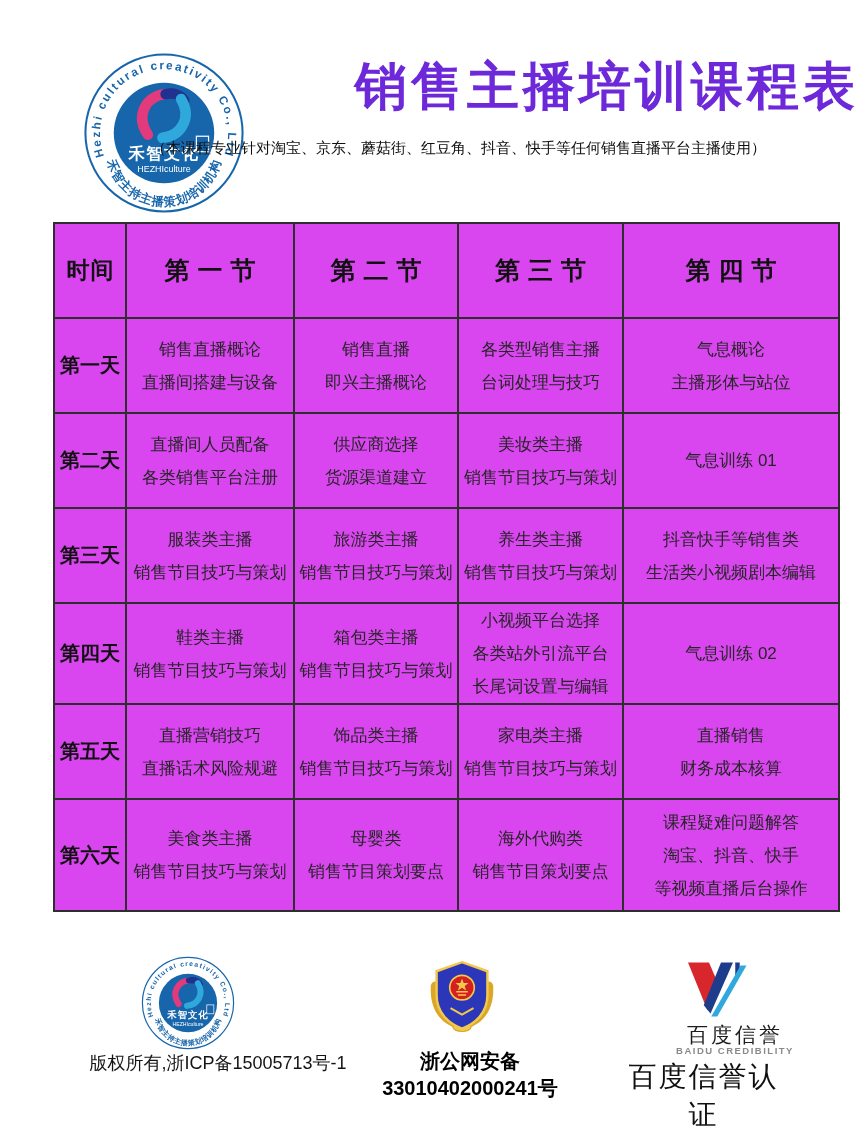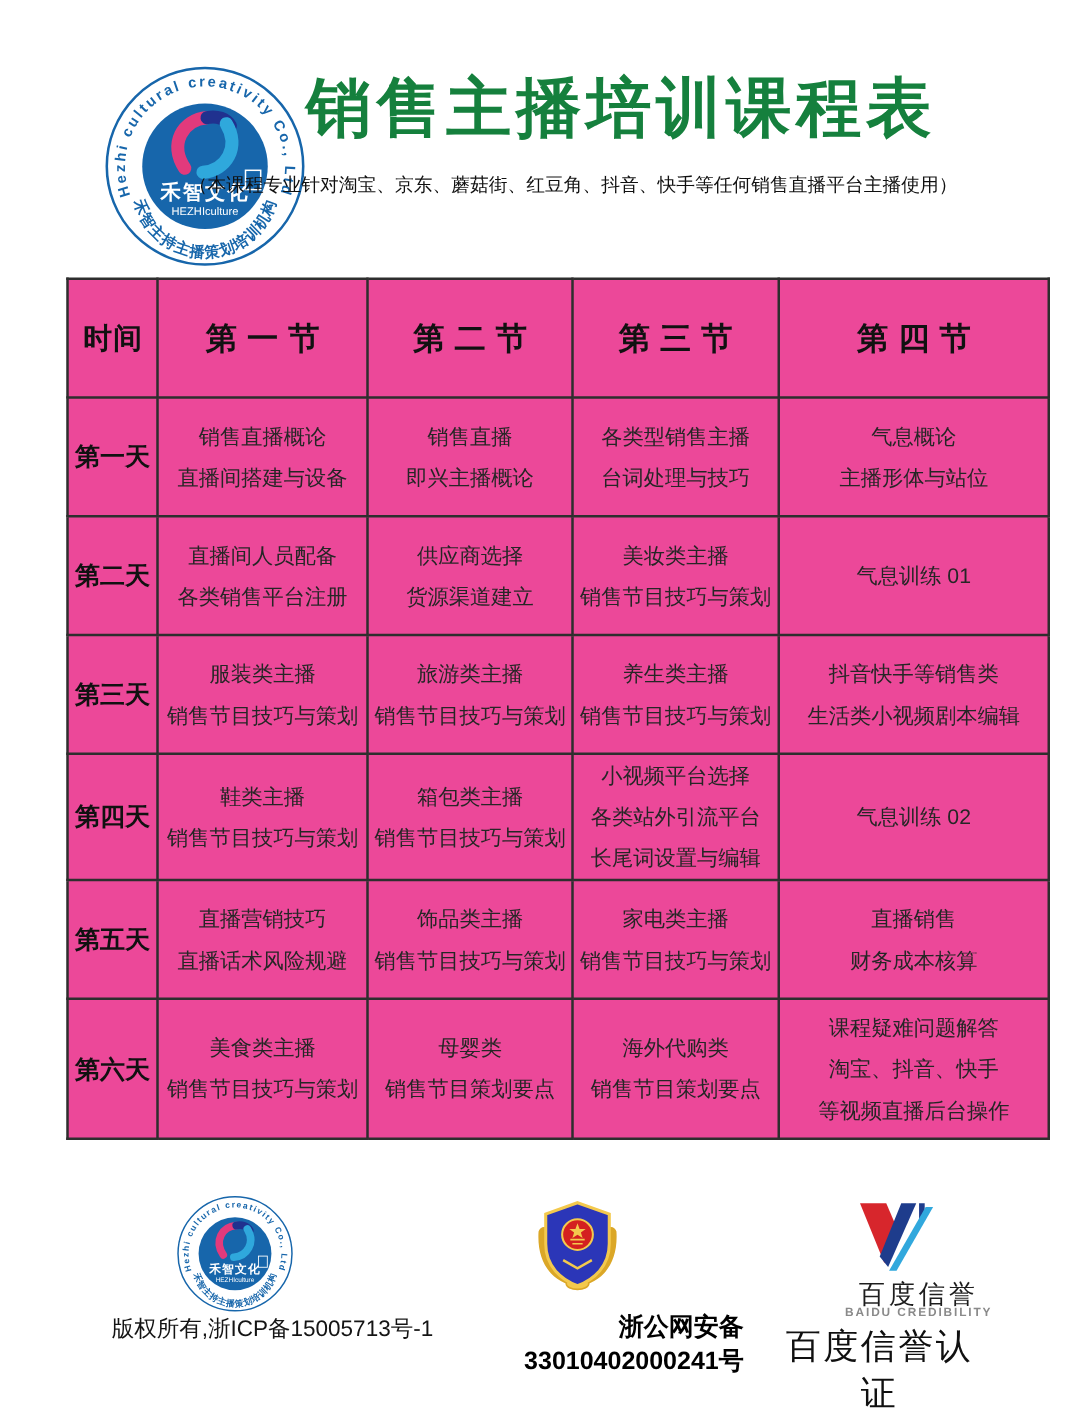--- a/index.html
+++ b/index.html
@@ -5,37 +5,37 @@
   * { margin:0; padding:0; box-sizing:border-box; }
   html,body { background:#ffffff; }
   .page {
     position:relative; width:859px; height:1130px; background:#fff;
     font-family:"Liberation Sans", sans-serif; overflow:hidden; margin:0 auto;
   }
 
   
   .logo-main { position:absolute; top:52px; left:83px; width:162px; height:162px; }
   .page-title {
-    position:absolute; top:52px; left:135px; right:0; text-align:center;
+    position:absolute; top:52px; left:135px; right:0; text-align:right;
     font-family:"Liberation Serif", serif; font-weight:bold; font-size:52px;
-    letter-spacing:4px; color:#15803d;
+    letter-spacing:4px; color:#6d28d9;
   }
   .page-subtitle {
     position:absolute; top:139px; left:151px; right:0; text-align:left;
     font-family:"Liberation Serif", serif; font-size:15px; color:#101010;
   }
 
   
   table.schedule {
     position:absolute; top:222px; left:53px; width:785px;
     border-collapse:collapse; table-layout:fixed;
   }
   .schedule th, .schedule td {
     border:2px solid var(--border-dark,#2e2e2e);
-    text-align:center; vertical-align:middle; background:#ec4899;
+    text-align:center; vertical-align:middle; background:#d946ef;
   }
   .schedule thead tr { height:95px; }
   .schedule tbody tr { height:95px; }
   .schedule tbody tr:last-child { height:112px; }
   .schedule thead th {
     font-size:25px; font-weight:bold; color:#111;
     letter-spacing:8px; text-indent:8px;
   }
   .schedule thead th.time-col { font-size:23px; letter-spacing:1px; text-indent:1px; }
   .schedule tbody th.day { font-size:20px; font-weight:bold; color:#111;margin-left:31px; }
@@ -44,21 +44,21 @@
   }
 
   
   .logo-footer  { position:absolute; top:956px; left:141px; width:94px; height:94px; }
   .icp-text {
     position:absolute; top:1051px; left:88px; width:260px; text-align:center;
     font-size:18px; color:#141414;
   }
   .police-badge { position:absolute; top:953px; left:421px; width:82px; height:84px; }
   .police-text {
-    position:absolute; top:1048px; left:345px; width:250px; text-align:right;
+    position:absolute; top:1048px; left:345px; width:250px; text-align:center;
     font-size:20px; font-weight:bold; color:#000;
   }
   .baidu-logo { position:absolute; top:958px; left:678px; width:80px; height:60px; }
   .baidu-cn {
     position:absolute; top:1021px; left:655px; width:160px; text-align:center;
     font-size:21px; letter-spacing:3px; color:#1d1d1d;
   }
   .baidu-en {
     position:absolute; top:1045px; left:655px; width:160px; text-align:center;
     font-size:9.5px; letter-spacing:1.5px; color:#8a8a8a; font-weight:bold;

